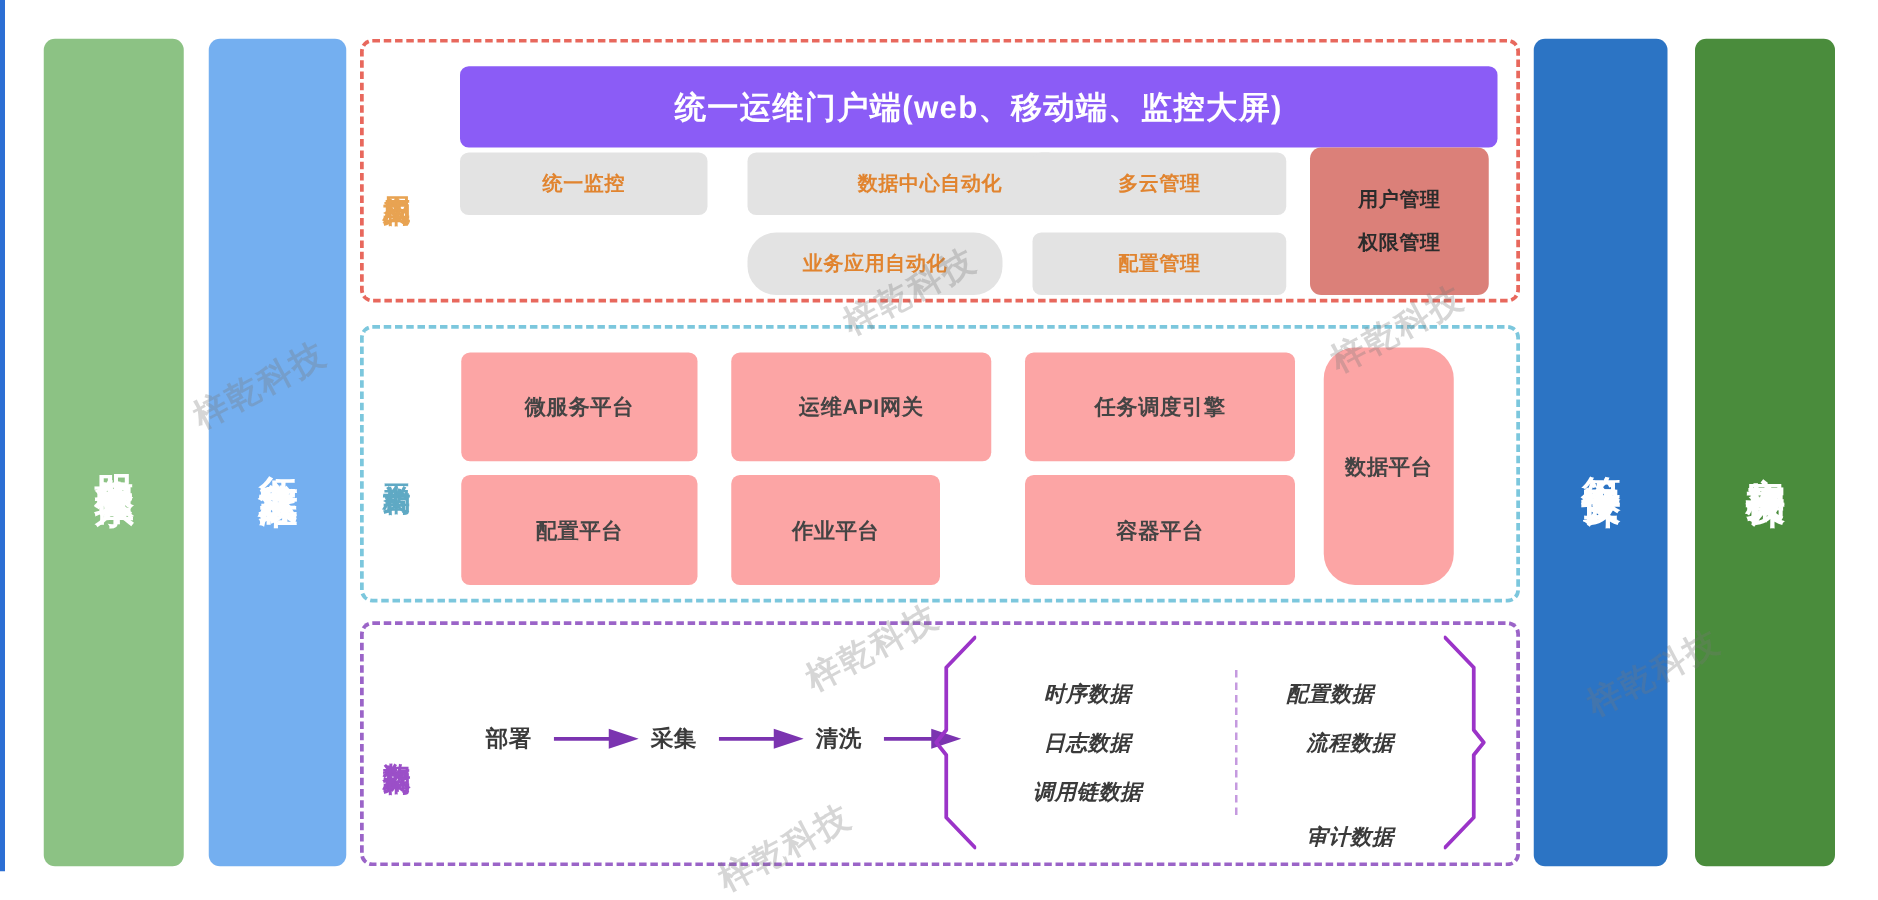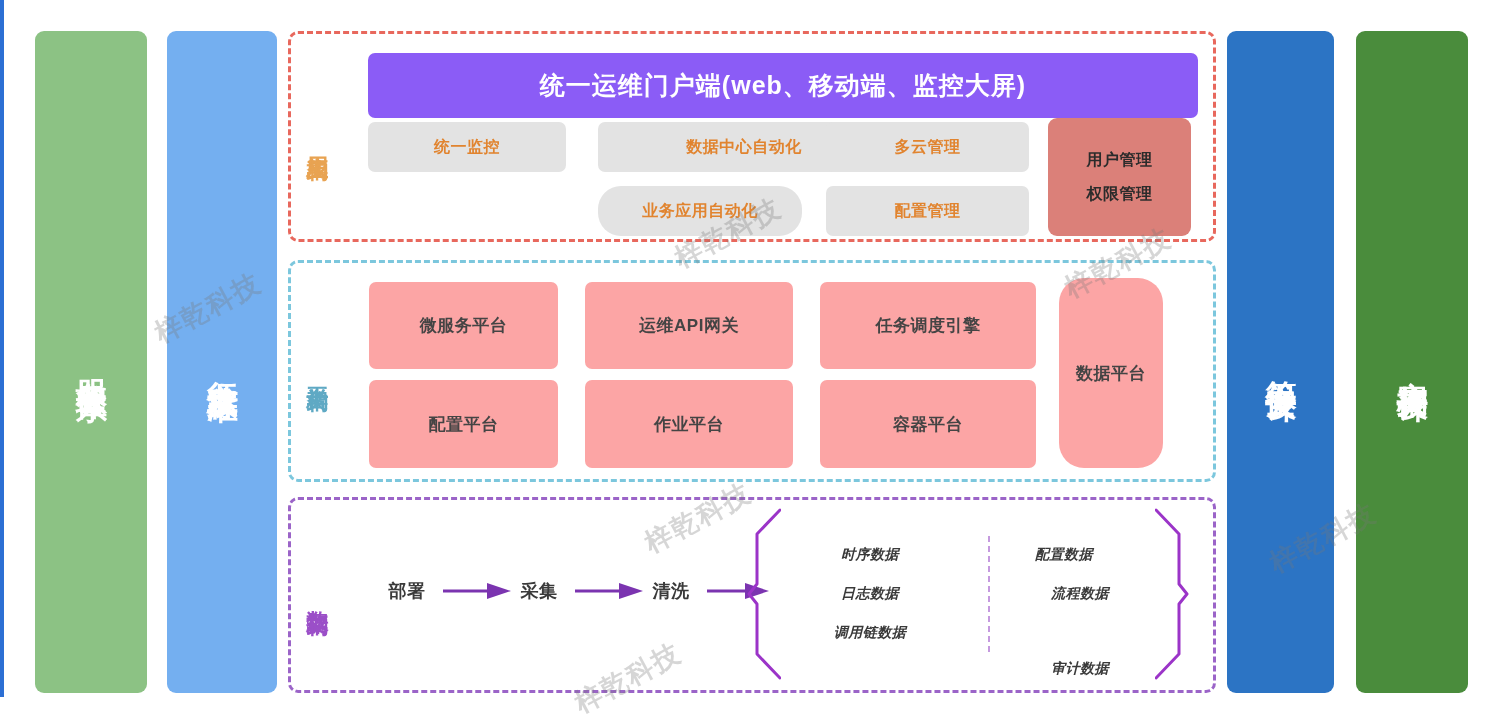--- a/index.html
+++ b/index.html
@@ -143,21 +143,21 @@
     justify-content: center;
     letter-spacing: 0.5px;
   }
   .flow-arrow {
     position: absolute;
     height: 22px;
   }
   .data-item {
     position: absolute;
     color: #3a3a3a;
-    font-size: 14px;
+    font-size: 17px;
     font-weight: 700;
     font-style: italic;
     display: flex;
     align-items: center;
     justify-content: center;
     letter-spacing: 0.5px;
     white-space: nowrap;
   }
   .data-divider {
     position: absolute;
@@ -216,21 +216,21 @@
 
   <div class="frame frame-plat" style="left:288px; top:260px; width:928px; height:222px;"></div>
 
   <div class="section-label label-plat" style="left:300px; top:316px; width:34px; height:110px;">平台架构</div>
 
   <div class="plat-tile" style="left:369px; top:282px; width:189px; height:87px;">微服务平台</div>
   <div class="plat-tile" style="left:585px; top:282px; width:208px; height:87px;">运维API网关</div>
   <div class="plat-tile" style="left:820px; top:282px; width:216px; height:87px;">任务调度引擎</div>
 
   <div class="plat-tile" style="left:369px; top:380px; width:189px; height:88px;">配置平台</div>
-  <div class="plat-tile" style="left:585px; top:380px; width:208px; height:88px;">作业平台</div>
+  <div class="plat-tile" style="left:585px; top:380px; width:167px; height:88px;">作业平台</div>
   <div class="plat-tile" style="left:820px; top:380px; width:216px; height:88px;">容器平台</div>
 
   <div class="plat-tile" style="left:1059px; top:278px; width:104px; height:190px;border-radius:25px;">数据平台</div>
 
   <div class="frame frame-data" style="left:288px; top:497px; width:928px; height:196px;"></div>
 
   <div class="section-label label-data" style="left:300px; top:540px; width:34px; height:110px;">数据架构</div>
 
   <div class="flow-step" style="left:381px; top:578px; width:52px; height:26px;">部署</div>
 

